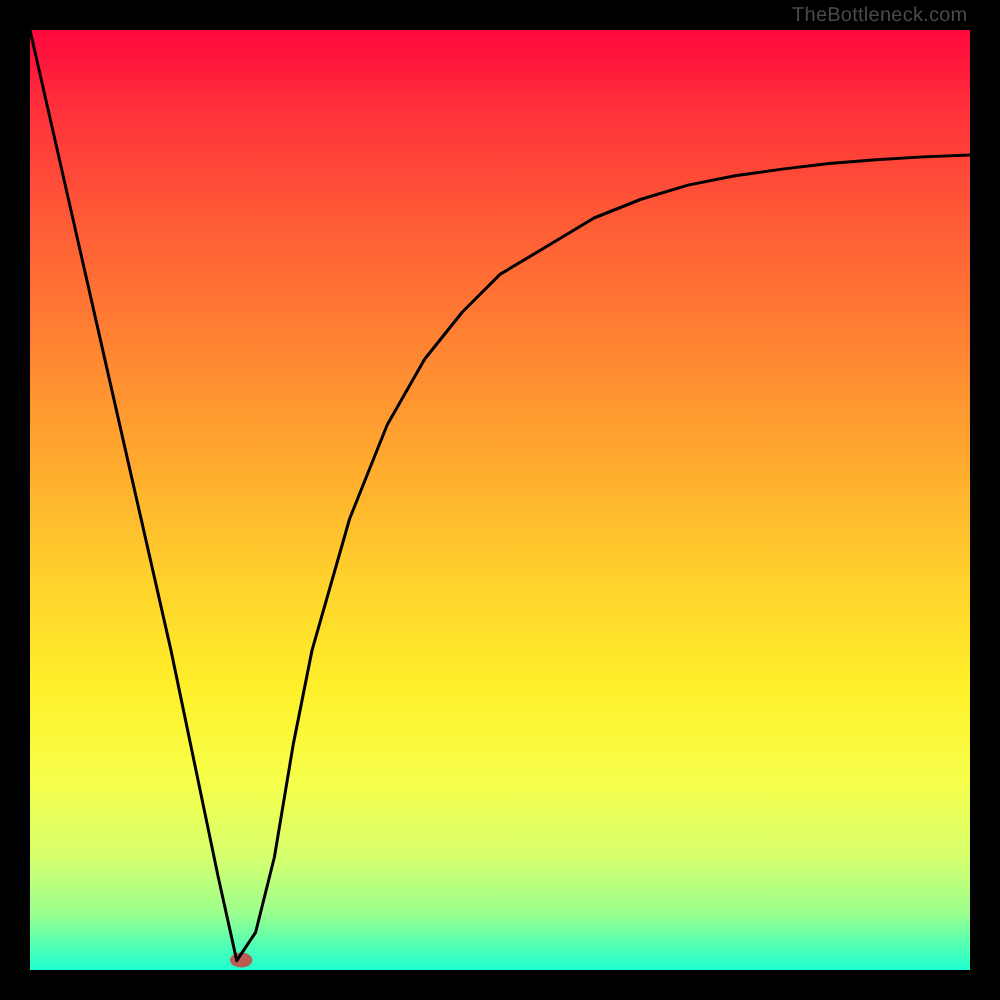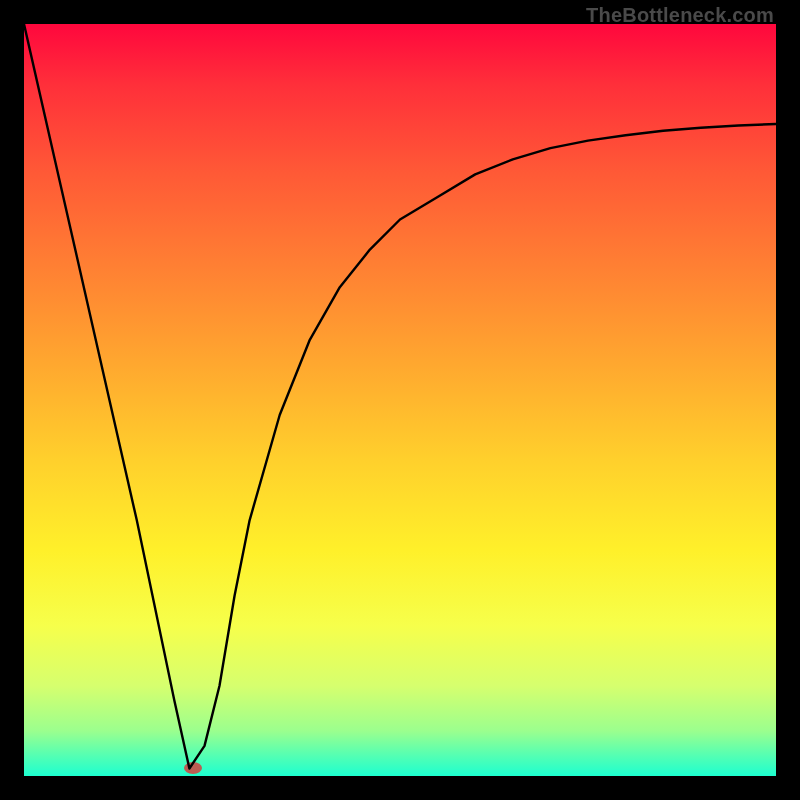--- a/index.html
+++ b/index.html
@@ -41,22 +41,22 @@
       #9bff8e 94%,
       #5affb0 97%,
       #1dffd0 100%
     );
   }
   .watermark {
     position: absolute;
     top: 4px;
     right: 26px;
     color: #4a4a4a;
-    font-size: 20px;
-    font-weight: 700;
+    font-size: 16px;
+    font-weight: 400;
     letter-spacing: 0.2px;
     z-index: 5;
   }
   .curve-svg {
     position: absolute;
     inset: 0;
     width: 100%;
     height: 100%;
     z-index: 3;
   }

